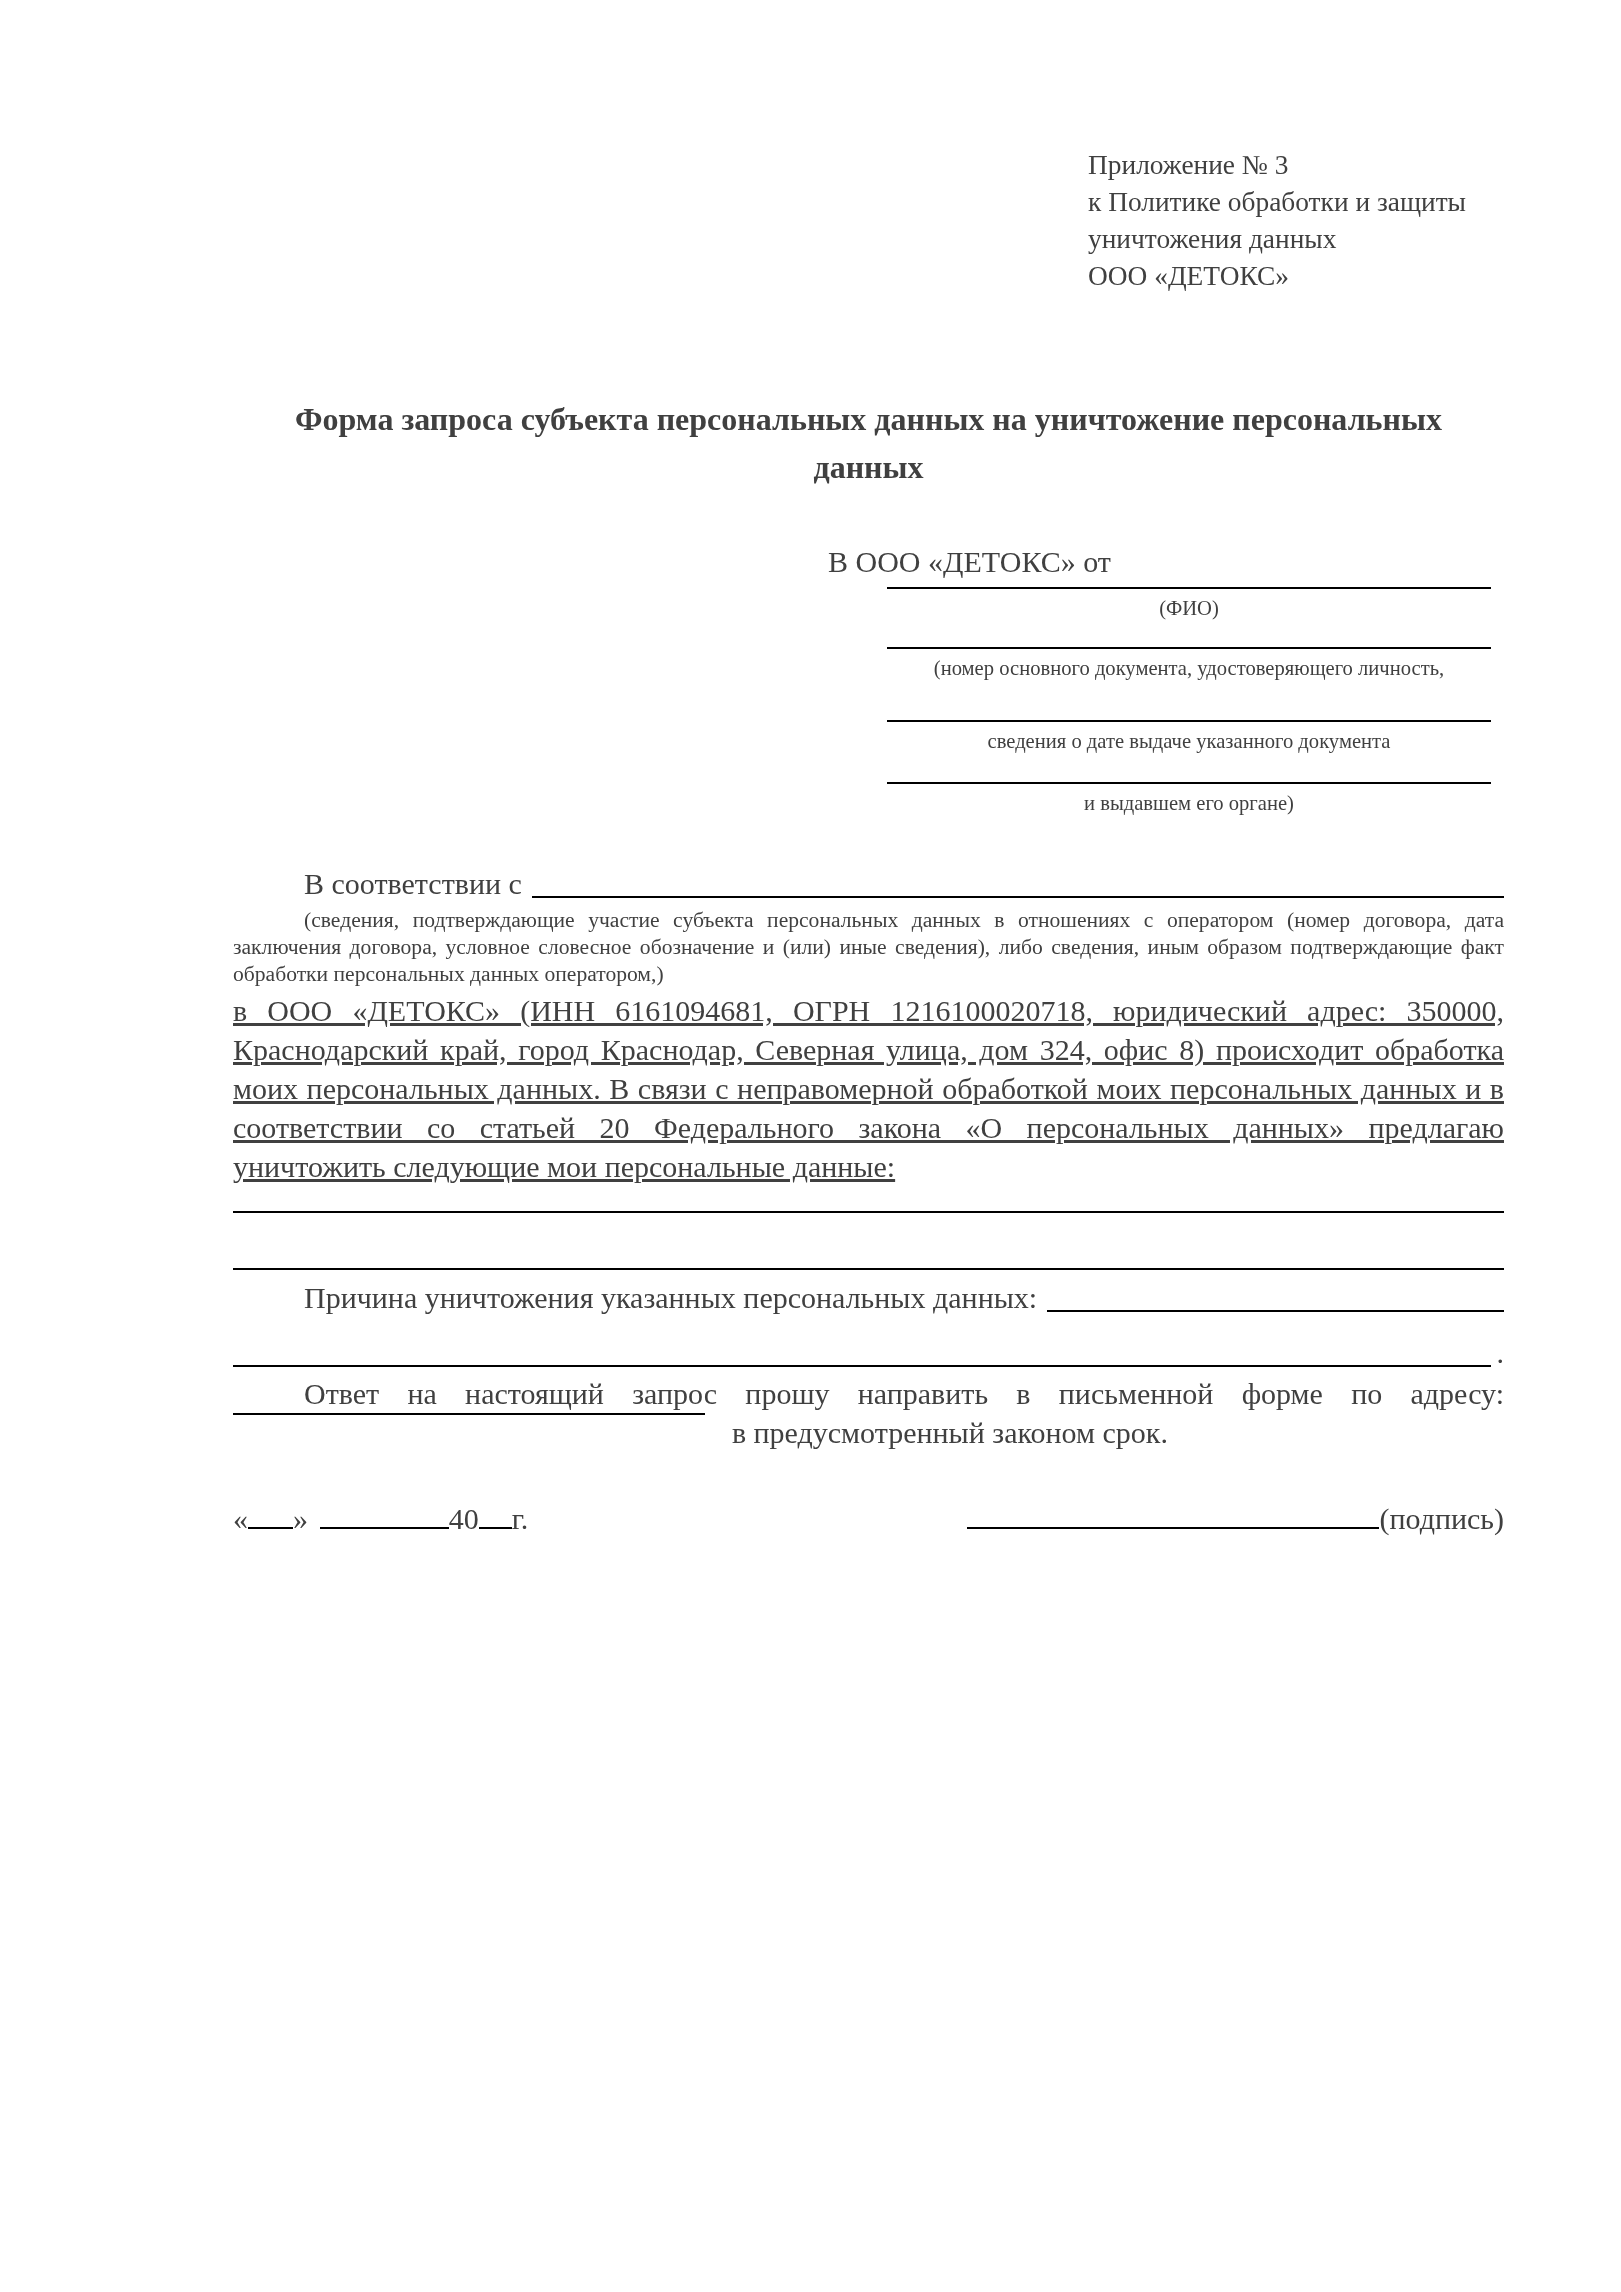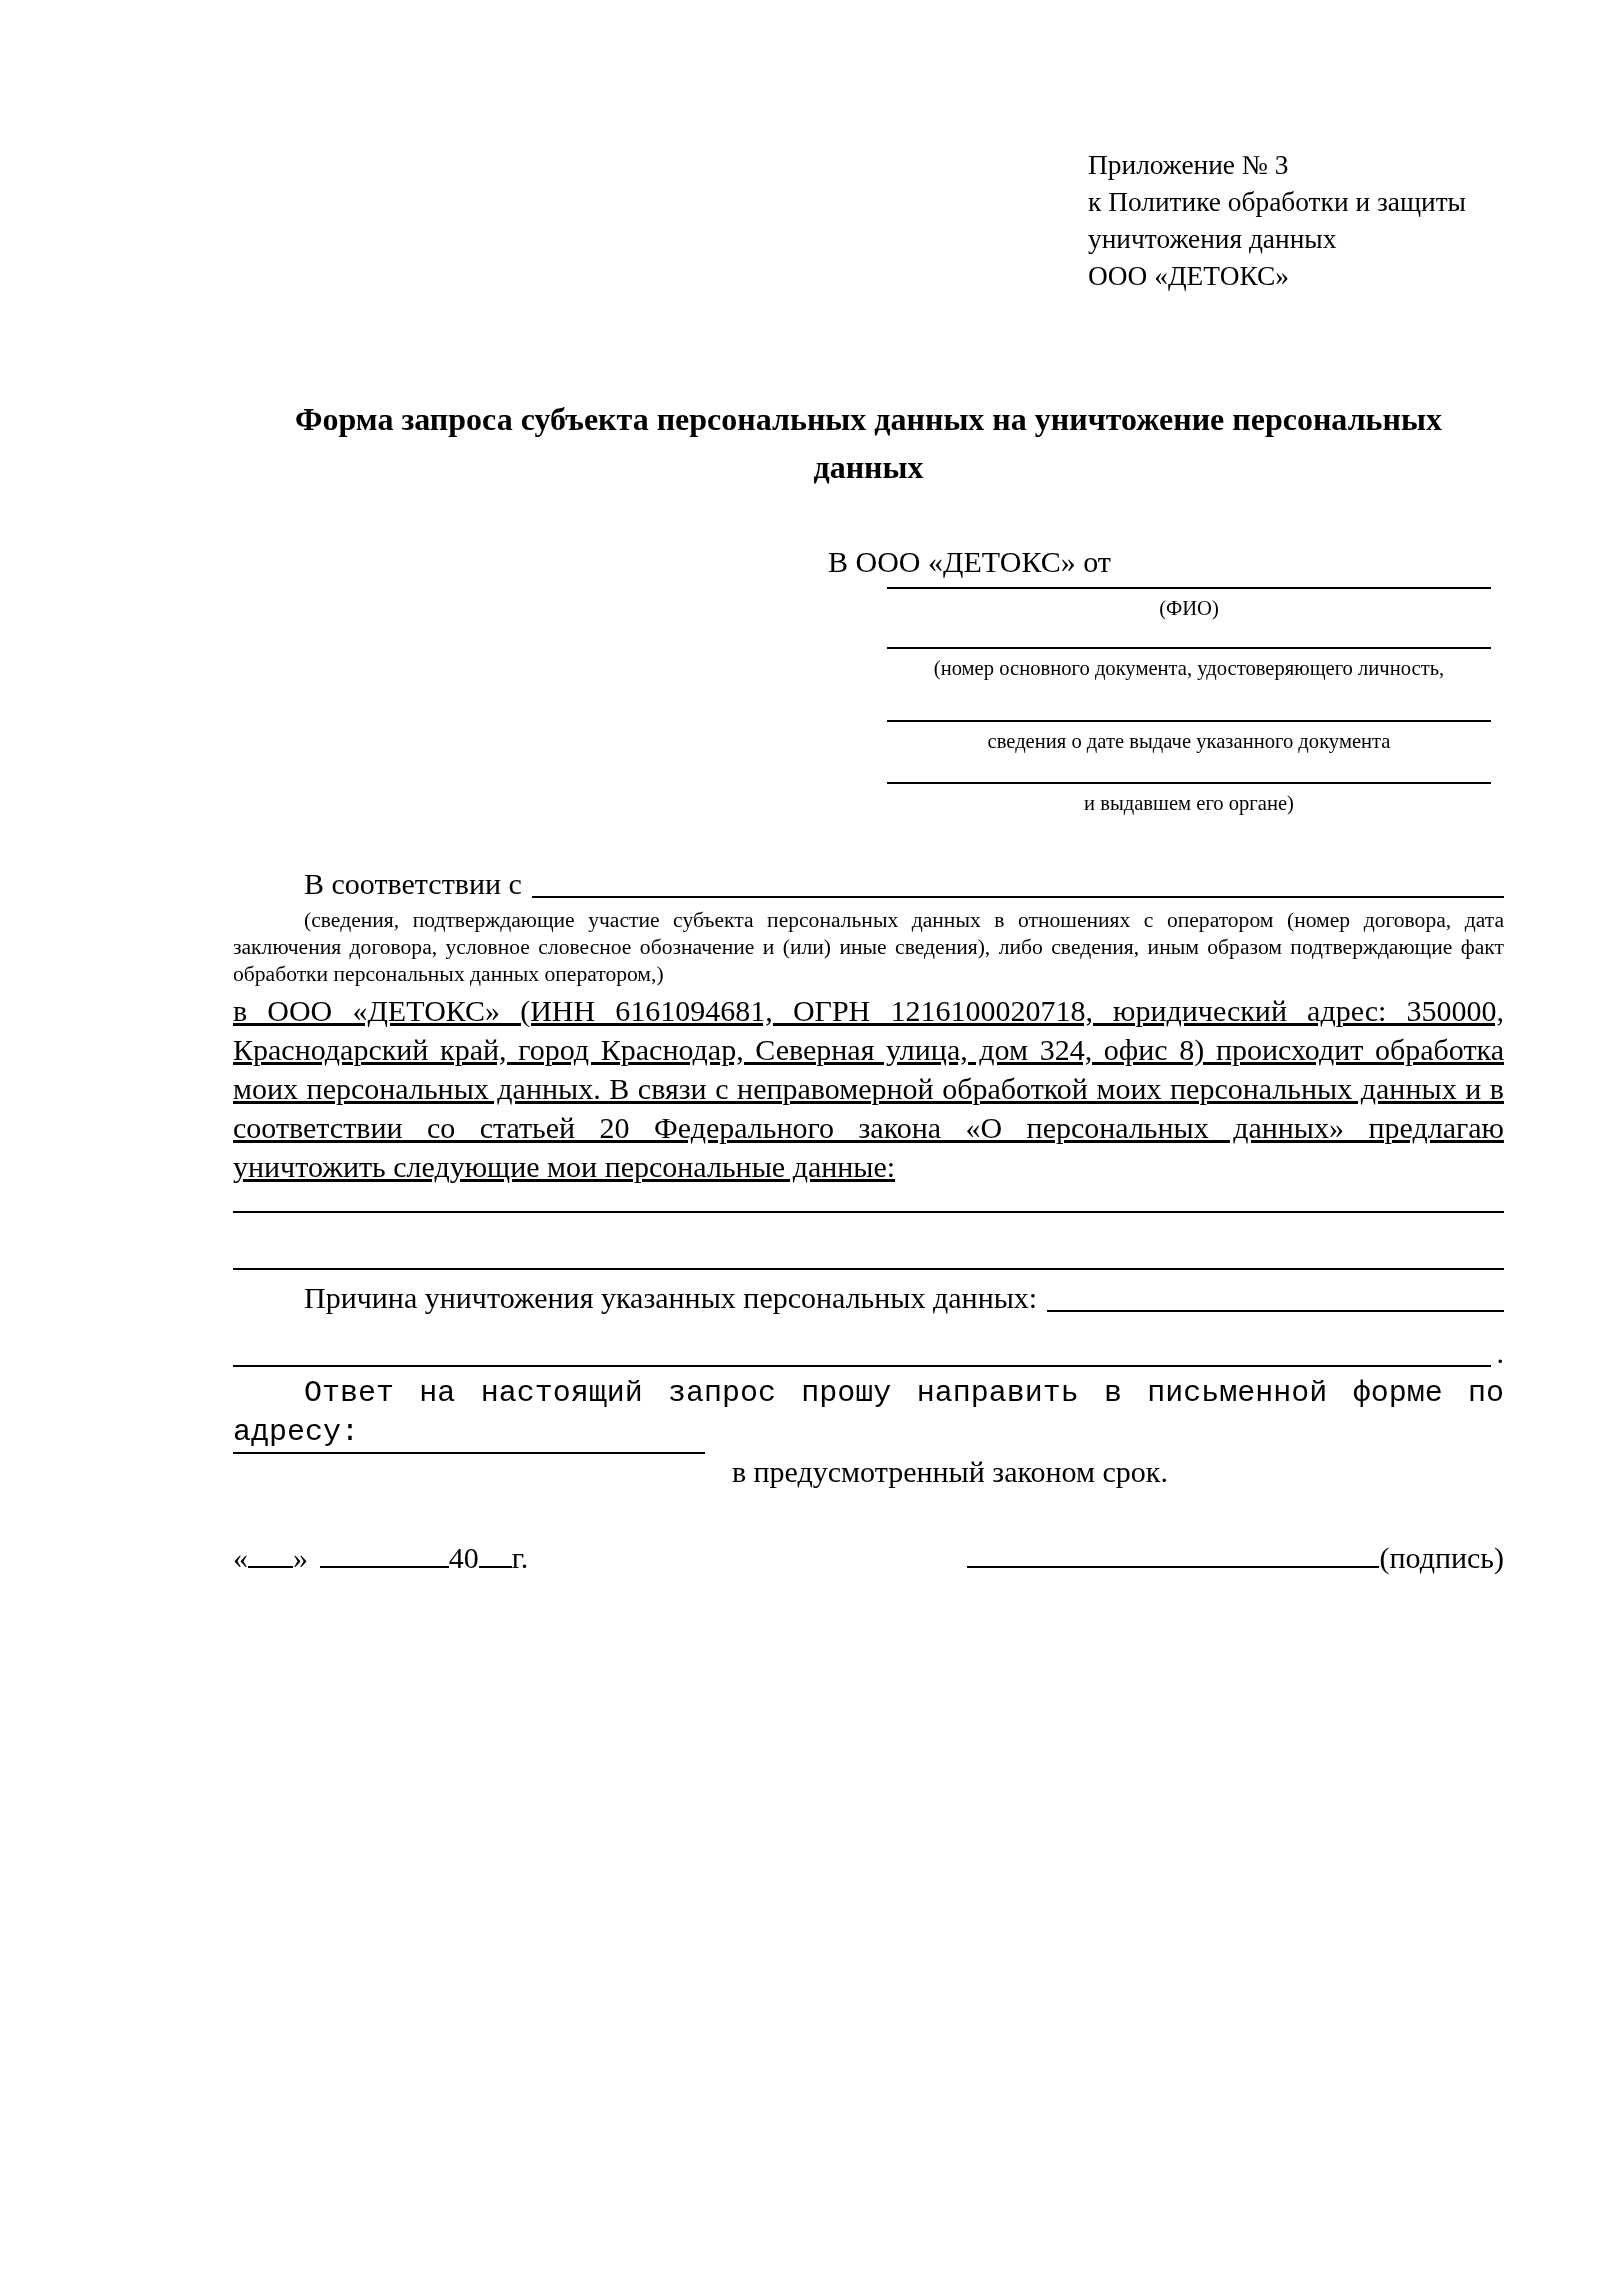--- a/index.html
+++ b/index.html
@@ -1,19 +1,19 @@
 <!DOCTYPE html>
 <html lang="ru"><head>
 <meta charset="utf-8">
 <style>
   html,body{margin:0;padding:0;background:#ffffff;}
   .page{
     position:relative;
     width:1621px;height:2293px;
-    background:#ffffff;color:#000000;
+    background:#ffffff;color:#404040;
     font-family:"Liberation Serif","DejaVu Serif",serif;
     font-size:30px;line-height:39px;
     box-sizing:border-box;
     padding:147px 117px 0 233px;
     overflow:hidden;
   }
   
   .header-note{margin-left:855px;font-size:27.4px;line-height:37px;}
   
   .doc-title{
@@ -35,21 +35,21 @@
   .accordance .lead{padding-left:71px;}
   .fine-print{margin:3.9px 0 0 0;font-size:21.6px;line-height:27.4px;text-align:justify;text-indent:71px;}
   .body-par{margin:2px 0 0 0;text-align:justify;text-decoration:underline;}
   .rule{border-bottom:2.9px solid #000;height:0;}
   .rule-1{margin-top:25.5px;}
   .rule-2{margin-top:55px;}
   .reason-row{margin-top:7.8px;}
   .reason-row .lead{padding-left:71px;}
   .reason-cont{margin-top:15.7px;display:flex;align-items:stretch;}
   .reason-cont .fill{flex:1;border-bottom:2.9px solid #000;margin-bottom:4.9px;margin-right:5.9px;}
-  .response-par{margin:2px 0 0 0;text-align:justify;text-align-last:justify;text-indent:71px;font-family:Liberation Mono, monospace;}
+  .response-par{margin:2px 0 0 0;text-align:justify;text-align-last:justify;text-indent:71px;}
   .response-row{display:flex;align-items:flex-start;gap:21px;}
   .response-row .blankline{width:472px;border-bottom:2.9px solid #000;margin-bottom:4.9px;}
   .response-row .suffix{padding-left:5.9px;white-space:nowrap;}
   
   .footer-row{margin-top:45px;display:flex;justify-content:space-between;align-items:baseline;}
   .blank{display:inline-block;border-bottom:2.9px solid #000;height:1em;}
   .b-day{width:45px;}
   .b-month{width:129px;margin-left:11.8px;}
   .b-year{width:33px;}
   .b-sign{width:412px;}

